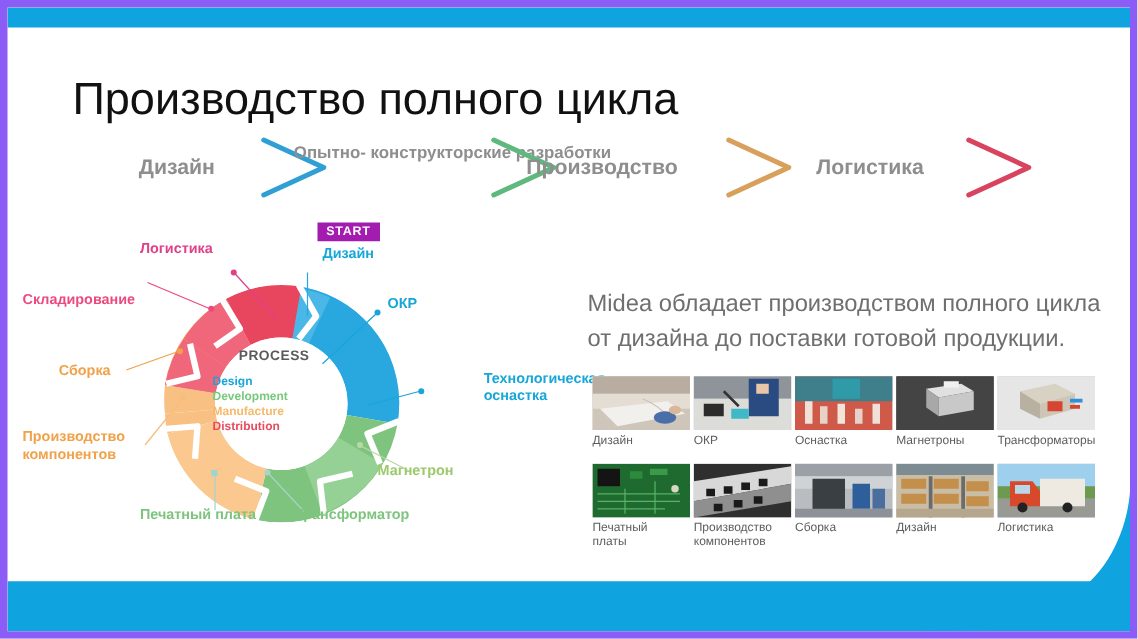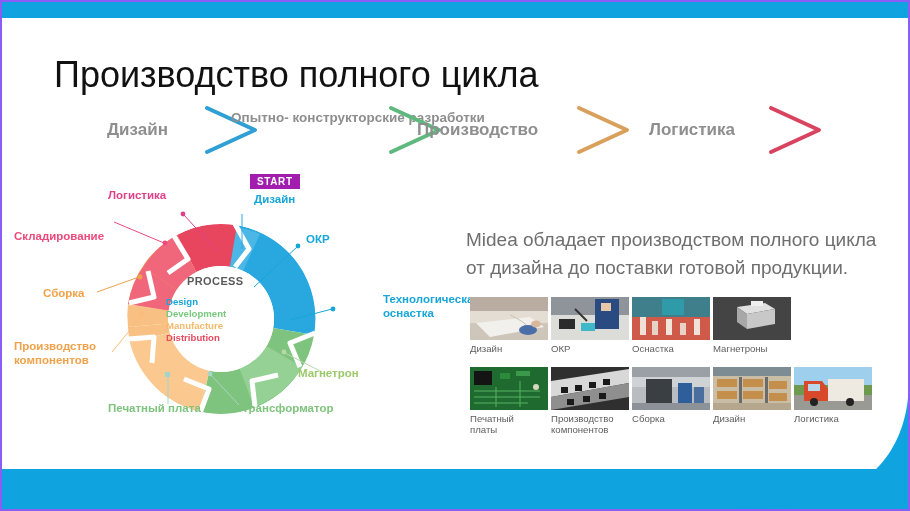--- a/index.html
+++ b/index.html
@@ -9,21 +9,21 @@
   }
   body {
     font-family: "Liberation Sans", sans-serif;
   }
   #slide {
     position: relative;
     width: 910px;
     height: 511px;
     background: #ffffff;
     overflow: hidden;
-    border: 2px solid #8b5cf6;
+    border: 6px solid #8b5cf6;
     box-sizing: border-box;
   }
 
   
   .top-band {
     position: absolute;
     left: 0; top: 0;
     width: 910px; height: 16px;
     background: #0fa3e0;
   }
@@ -283,21 +283,21 @@
 
     <div class="cl sklad" style="left:12px; top:63px;">Складирование</div>
 
     <div class="cl sborka" style="left:41px; top:120px;">Сборка</div>
 
     <div class="cl proizv-komp" style="left:12px; top:173px;">Производство
 компонентов</div>
 
     <div class="cl pechat" style="left:106px; top:235px;">Печатный плата</div>
 
-    <div class="cl transform" style="left:240px; top:235px;">Трансформатор</div>
+    <div class="cl transform" style="left:230px; top:235px;">Трансформатор</div>
 
     <div class="cl magnetron" style="left:296px; top:200px;">Магнетрон</div>
 
     <div class="cl tech" style="left:334px; top:126px;">Технологическая
 оснастка</div>
 
     <div class="cl okr" style="left:304px; top:66px;">ОКР</div>
 
     <div class="proc-title" style="left:185px; top:108px;">PROCESS</div>
     <div class="proc-item pi-design" style="left:164px; top:129px;">Design</div>
@@ -358,20 +358,32 @@
           <rect width="78" height="43" fill="#2b2b2b"></rect>
           <rect width="78" height="43" fill="#444"></rect>
           <path d="M24,10 L52,6 L62,12 L34,17 Z" fill="#e0e0e0"></path>
           <path d="M24,10 L34,17 L34,32 L24,25 Z" fill="#a8a8a8"></path>
           <path d="M34,17 L62,12 L62,27 L34,32 Z" fill="#c8c8c8"></path>
           <rect x="38" y="4" width="12" height="5" fill="#efefef"></rect>
         </svg>
         <div class="thumb-cap">Магнетроны</div>
       </div>
 
+      <div class="thumb-cell" style="left:324px; top:0px;">
+        <svg class="thumb-img" viewBox="0 0 78 43" preserveAspectRatio="none">
+          <rect width="78" height="43" fill="#e6e6e6"></rect>
+          <path d="M18,12 L46,6 L62,14 L34,22 Z" fill="#d8d2c4"></path>
+          <path d="M18,12 L34,22 L34,34 L18,26 Z" fill="#b8b0a0"></path>
+          <path d="M34,22 L62,14 L62,26 L34,34 Z" fill="#cdc6b6"></path>
+          <rect x="40" y="20" width="12" height="8" fill="#d6452f"></rect>
+          <rect x="58" y="18" width="10" height="3" fill="#2f8fd8"></rect>
+          <rect x="58" y="23" width="8" height="3" fill="#d6452f"></rect>
+        </svg>
+        <div class="thumb-cap">Трансформаторы</div>
+      </div>
     </div>
 
     <div class="thumb-row" style="margin-top:0px;">
 
       <div class="thumb-cell" style="left:0px; top:0px;">
         <svg class="thumb-img" viewBox="0 0 78 43" preserveAspectRatio="none">
           <rect width="78" height="43" fill="#1f6b2f"></rect>
           <rect x="4" y="4" width="18" height="14" fill="#141414"></rect>
           <rect x="30" y="6" width="10" height="6" fill="#2c8a3c"></rect>
           <rect x="46" y="4" width="14" height="5" fill="#3a9a4a"></rect>

